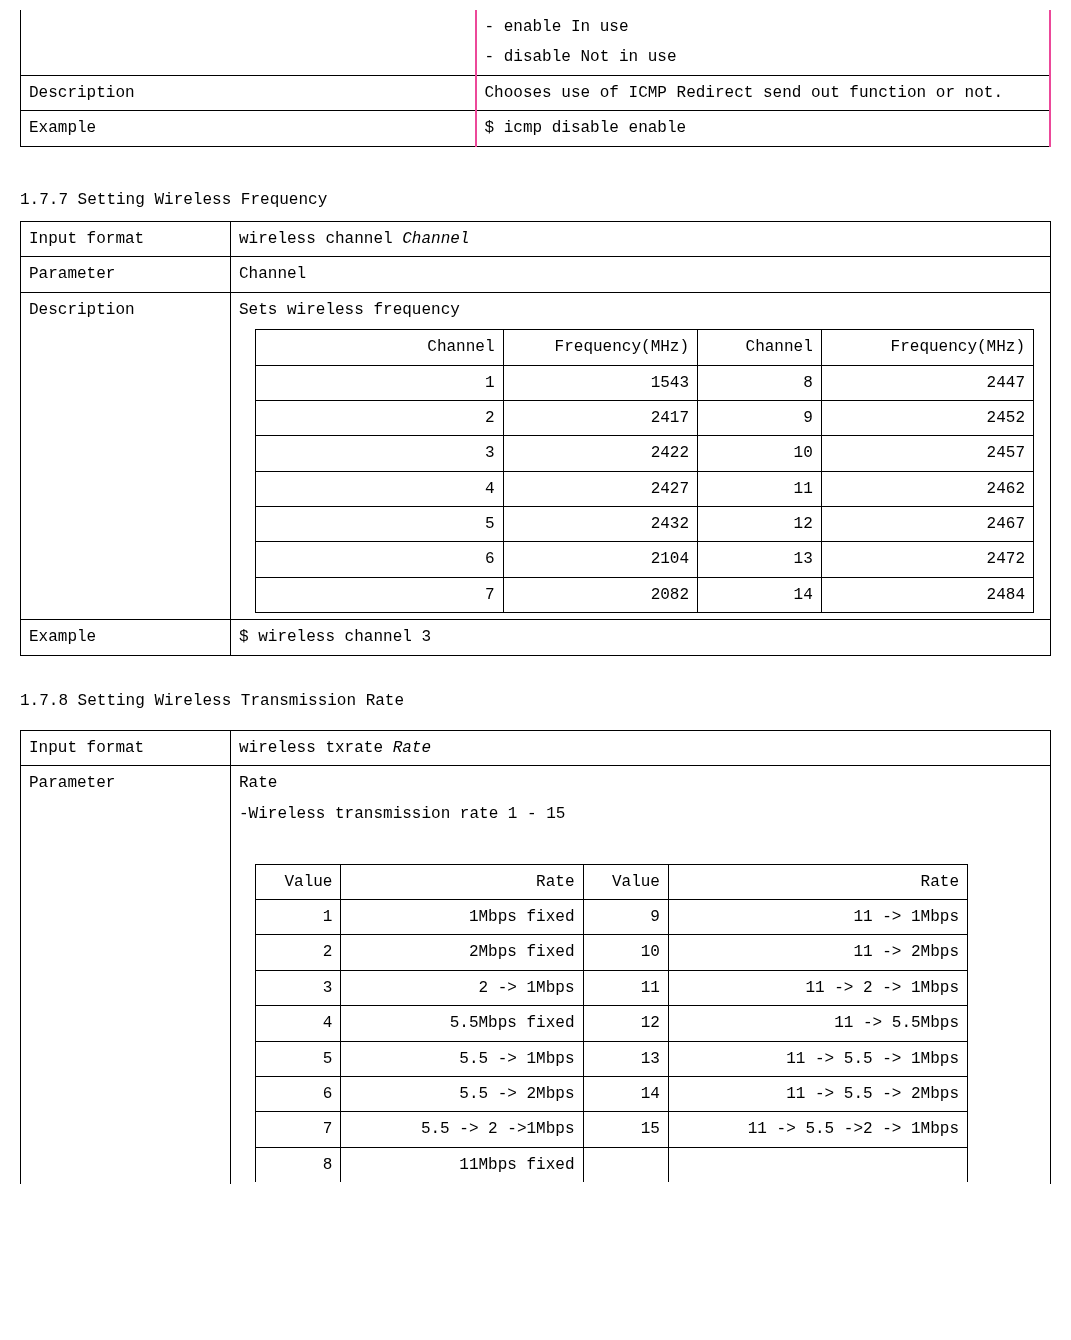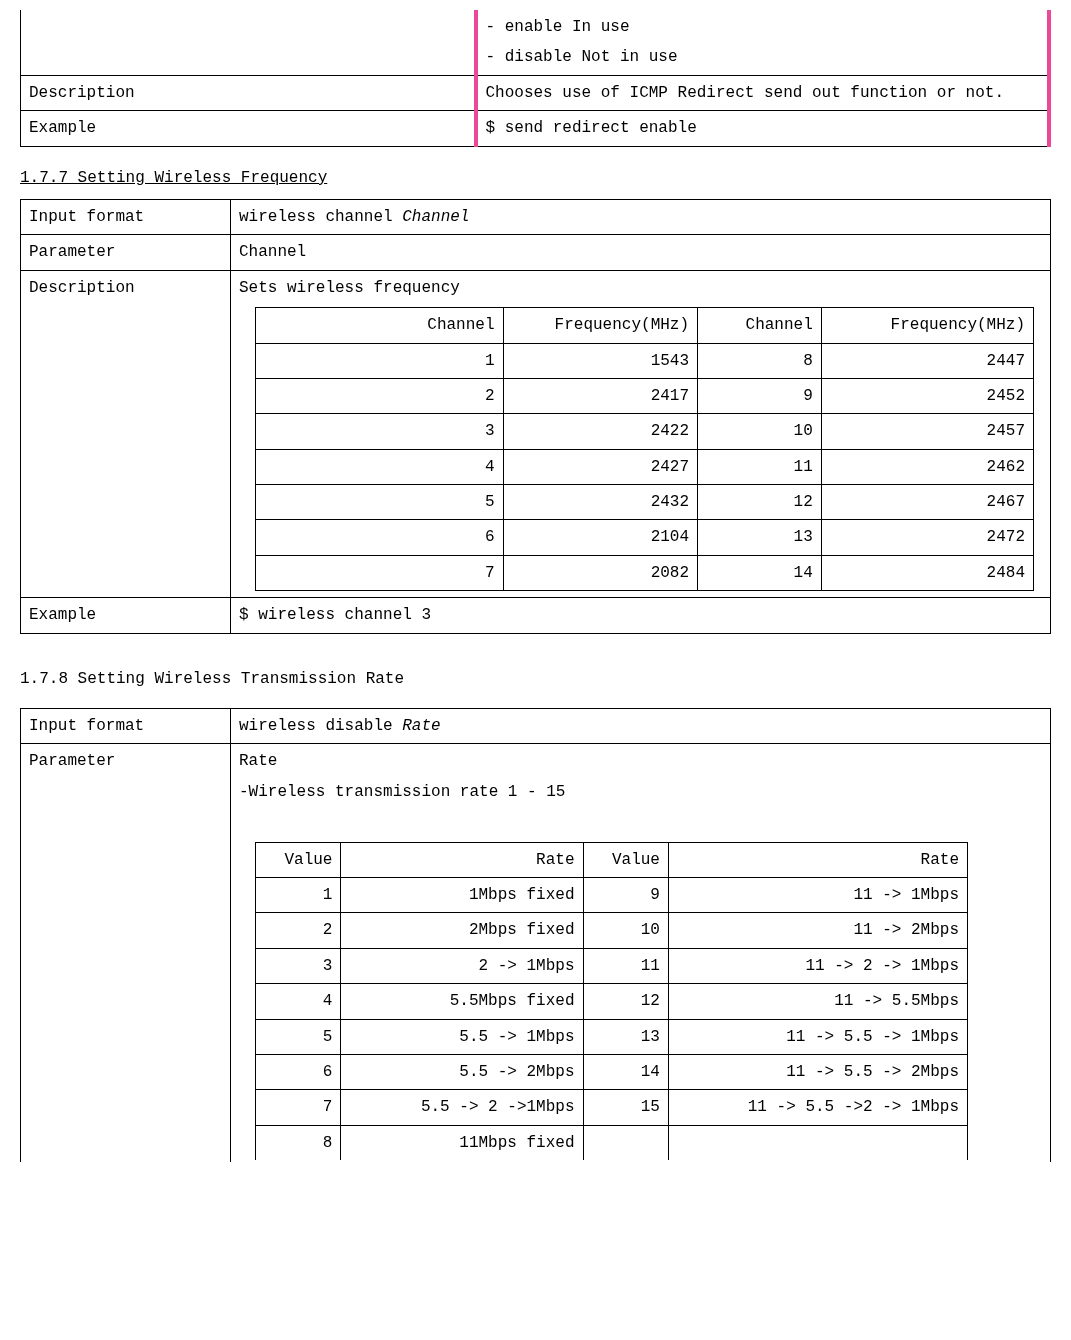--- a/index.html
+++ b/index.html
@@ -49,22 +49,21 @@
       padding: 2px 8px;
       font-weight: normal;
       text-align: right;
     }
 
     .section-title {
       margin: 30px 0 14px 0;
     }
 
     .first-section-title {
-      margin: 16px 0 6px 0;
-      text-decoration: underline;
+      margin: 38px 0 6px 0;
     }
 
     .col-label {
       width: 210px;
     }
 
     .col-label-wide {
       width: 455px;
     }
 
@@ -77,21 +76,21 @@
     }
 
     
     table.top-partial {
       border-collapse: collapse;
       width: 100%;
       table-layout: fixed;
     }
     table.top-partial td {
       border-left: 1px solid #000;
-      border-right: 4px solid #ec4899;
+      border-right: 2px solid #ec4899;
       border-bottom: 1px solid #000;
       padding: 2px 8px;
       vertical-align: top;
       word-wrap: break-word;
     }
     table.top-partial tr.first td {
       border-top: none;
     }
     table.top-partial tr.notfirst td {
       border-top: 1px solid #000;
@@ -126,21 +125,21 @@
     <td></td>
     <td class="mono-cell" style="white-space: pre-line;">- enable  In use
 - disable  Not in use</td>
   </tr>
   <tr class="notfirst">
     <td>Description</td>
     <td style="text-align: justify;">Chooses use of ICMP Redirect send out function or not.</td>
   </tr>
   <tr class="notfirst">
     <td>Example</td>
-    <td>$ send redirect enable</td>
+    <td>$ icmp disable enable</td>
   </tr>
 </tbody>
   </table>
 
 <div class="first-section-title">1.7.7 Setting Wireless Frequency</div>
 
 <table class="outer">
   <colgroup>
     <col class="col-label">
     <col>
@@ -233,21 +232,21 @@
 
 <table class="bottom-partial">
   <colgroup>
     <col class="col-label">
     <col>
   </colgroup>
   <tbody>
       <tr>
     <td>Input format</td>
     <td>
-      <span>wireless disable </span><span class="italic">Rate</span>
+      <span>wireless txrate </span><span class="italic">Rate</span>
     </td>
   </tr>
   <tr class="last">
     <td>Parameter</td>
     <td>
       <div>Rate</div>
       <div>-Wireless transmission rate 1 - 15</div>
       <br>
       <table class="inner2">
         <colgroup>

